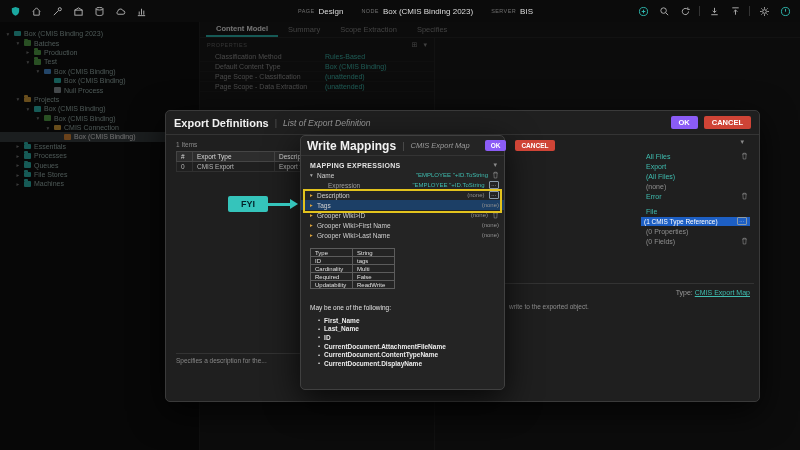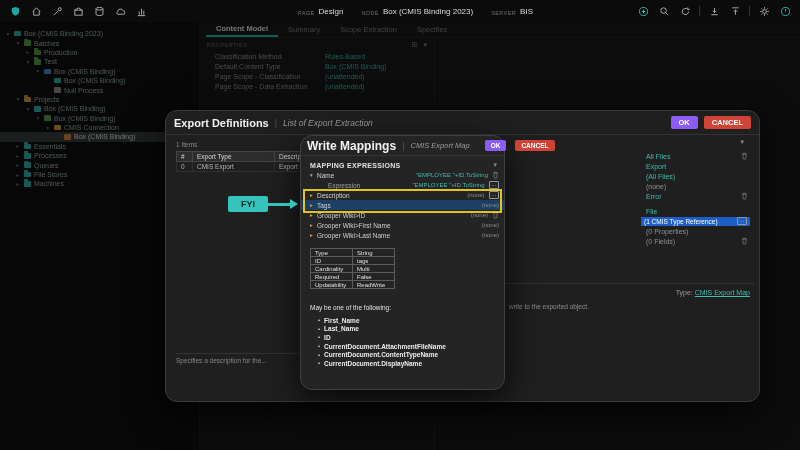--- a/index.html
+++ b/index.html
@@ -8,21 +8,21 @@
 .screen{position:relative;width:800px;height:450px;background:#151515;overflow:hidden}
 
 
 .topbar{position:absolute;left:0;top:0;width:800px;height:22px;background:#0b0b0b;display:flex;align-items:center;padding:0 8px;z-index:6}
 .tb-group{display:flex;align-items:center;gap:7px}
 .tbi{width:14px;height:14px;display:flex;align-items:center;justify-content:center;cursor:pointer}
 .tbi svg{width:11px;height:11px;stroke:#b5b5b5;fill:none;stroke-width:1}
 .tbi.teal svg{stroke:#2fbdb3}
 .logo svg{fill:#1aa8a0;stroke:none}
 .crumbs{display:flex;gap:18px;margin-left:150px}
-.crumb{display:flex;align-items:flex-end;gap:4px;white-space:nowrap}
+.crumb{display:flex;align-items:center;gap:4px;white-space:nowrap}
 .crumb .cl{font-size:5.5px;color:#6f6f6f;letter-spacing:.4px}
 .crumb .cv{font-size:8px;color:#ddd}
 .tb-right{margin-left:auto;display:flex;align-items:center;gap:7px}
 .tb-sep{width:1px;height:10px;background:#333}
 
 
 .sidebar{position:absolute;left:0;top:22px;width:200px;bottom:0;background:#0f0f0f;border-right:1px solid #232323;padding-top:7px;z-index:1}
 .trow{display:flex;align-items:center;gap:3px;height:9.4px;font-size:7px;color:#9fb6b2;padding-left:5px;cursor:pointer;white-space:nowrap}
 .trow.sel{background:#3a3f42;color:#e6e6e6}
 .lv1{padding-left:15px}.lv2{padding-left:25px}.lv3{padding-left:35px}.lv4{padding-left:45px}.lv5{padding-left:55px}
@@ -45,21 +45,21 @@
 .ph-icons{margin-left:auto;display:flex;gap:6px;font-size:7px;color:#8a8a8a}
 .sec-title{font-size:7.5px;font-weight:bold;color:#bdbdbd;padding:4px 0 3px 9px}
 .prow{display:flex;align-items:center;height:10px;border-bottom:1px solid #212121;padding-left:15px;font-size:7px;white-space:nowrap}
 .prow .pl{width:110px;color:#9a9a9a}
 .prow .pv{color:#3fbdb0}
 
 
 .dim{position:absolute;left:0;top:22px;right:0;bottom:0;background:rgba(0,0,0,.52);z-index:5}
 
 
-.dlg{position:absolute;background:#1f1f1f;border:1px solid #3a3a3a;border-radius:12px;box-shadow:0 10px 34px rgba(0,0,0,.78)}
+.dlg{position:absolute;background:#1f1f1f;border:1px solid #3a3a3a;border-radius:5px;box-shadow:0 10px 34px rgba(0,0,0,.78)}
 .export-dlg{left:165px;top:110px;width:595px;height:292px;z-index:10}
 .write-dlg{left:300px;top:135px;width:205px;height:255px;z-index:20;background:#242424;border-color:#404040}
 .dlg-head{display:flex;align-items:center;gap:6px;border-bottom:1px solid #343434;padding:0 8px}
 .export-dlg .dlg-head{height:24px}
 .write-dlg .dlg-head{height:20px;padding:0 6px}
 .dt{font-weight:bold;color:#f2f2f2;white-space:nowrap}
 .export-dlg .dt{font-size:11px}
 .write-dlg .dt{font-size:12px}
 .dsep{color:#555;font-size:9px}
 .dsub{font-style:italic;color:#9a9a9a;white-space:nowrap}
@@ -362,21 +362,21 @@
         </div>
     </div>
   </main>
 
   <div class="dim"></div>
 
   <section class="dlg export-dlg">
     <div class="dlg-head">
       <span class="dt">Export Definitions</span>
       <span class="dsep">|</span>
-      <span class="dsub">List of Export Extraction</span>
+      <span class="dsub">List of Export Definition</span>
       <span class="spacer"></span>
       <span class="btn ok">OK</span>
       <span class="btn cancel">CANCEL</span>
     </div>
 
     <div class="items-count">1 Items</div>
 
     <table class="etable">
       <tbody>
           <tr>

